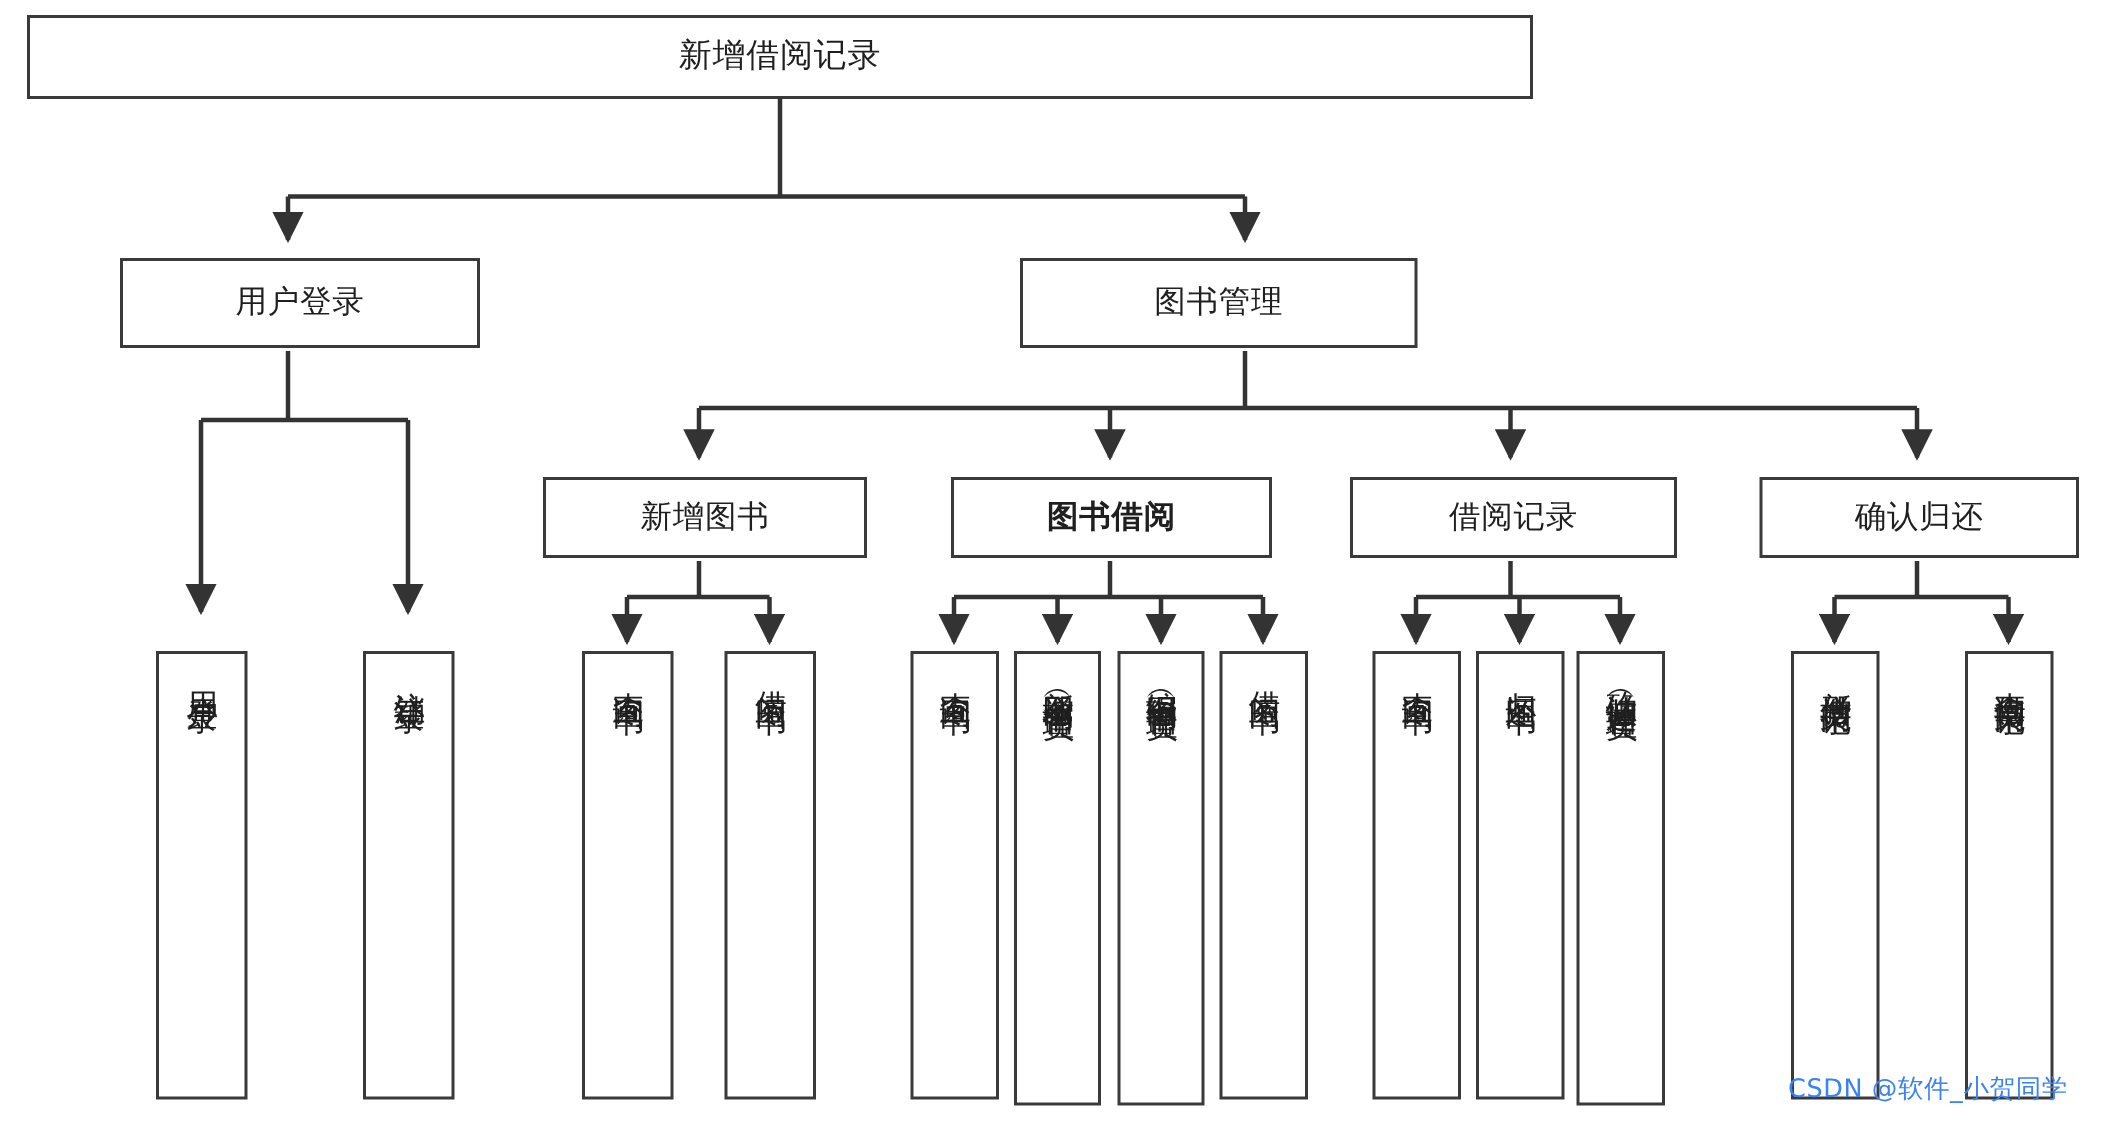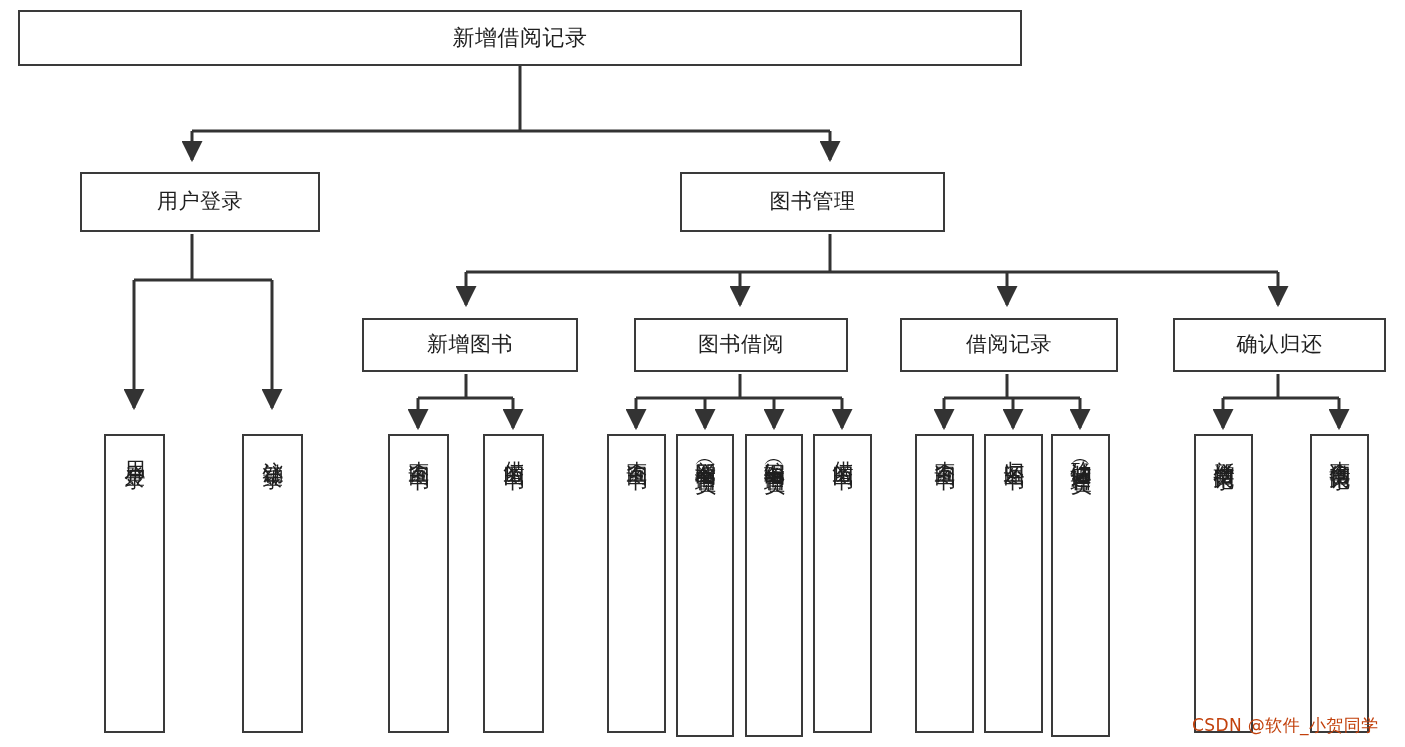--- a/index.html
+++ b/index.html
@@ -42,21 +42,21 @@
     letter-spacing:3px;
     line-height:1;
     margin-top:6px;
   }
   .node.leaf.tall .lbl{letter-spacing:2px;}
 
   .watermark{
     position:absolute;
     left:1192px;top:714px;
     font-size:17px;
-    color:#c2410c;
+    color:#3b82f6;
     white-space:nowrap;
     letter-spacing:0.4px;
   }
 </style>
 </head>
 <body>
 
 <div id="stage">
 
   <svg class="edges" viewBox="0 0 1405 747" xmlns="http://www.w3.org/2000/svg">
@@ -116,21 +116,21 @@
   <div class="node" style="left:80px;top:172px;width:240px;height:60px;">
     <span class="lbl">用户登录</span>
   </div>
   <div class="node" style="left:680px;top:172px;width:265px;height:60px;">
     <span class="lbl">图书管理</span>
   </div>
 
   <div class="node" style="left:362px;top:318px;width:216px;height:54px;">
     <span class="lbl">新增图书</span>
   </div>
-  <div class="node" style="left:634px;top:318px;width:214px;height:54px;">
+  <div class="node" style="left:634px;top:318px;width:214px;height:54px;font-weight:bold;">
     <span class="lbl">图书借阅</span>
   </div>
   <div class="node" style="left:900px;top:318px;width:218px;height:54px;">
     <span class="lbl">借阅记录</span>
   </div>
   <div class="node" style="left:1173px;top:318px;width:213px;height:54px;">
     <span class="lbl">确认归还</span>
   </div>
 
   <div class="node leaf" style="left:104px;top:434px;width:61px;height:299px;">

